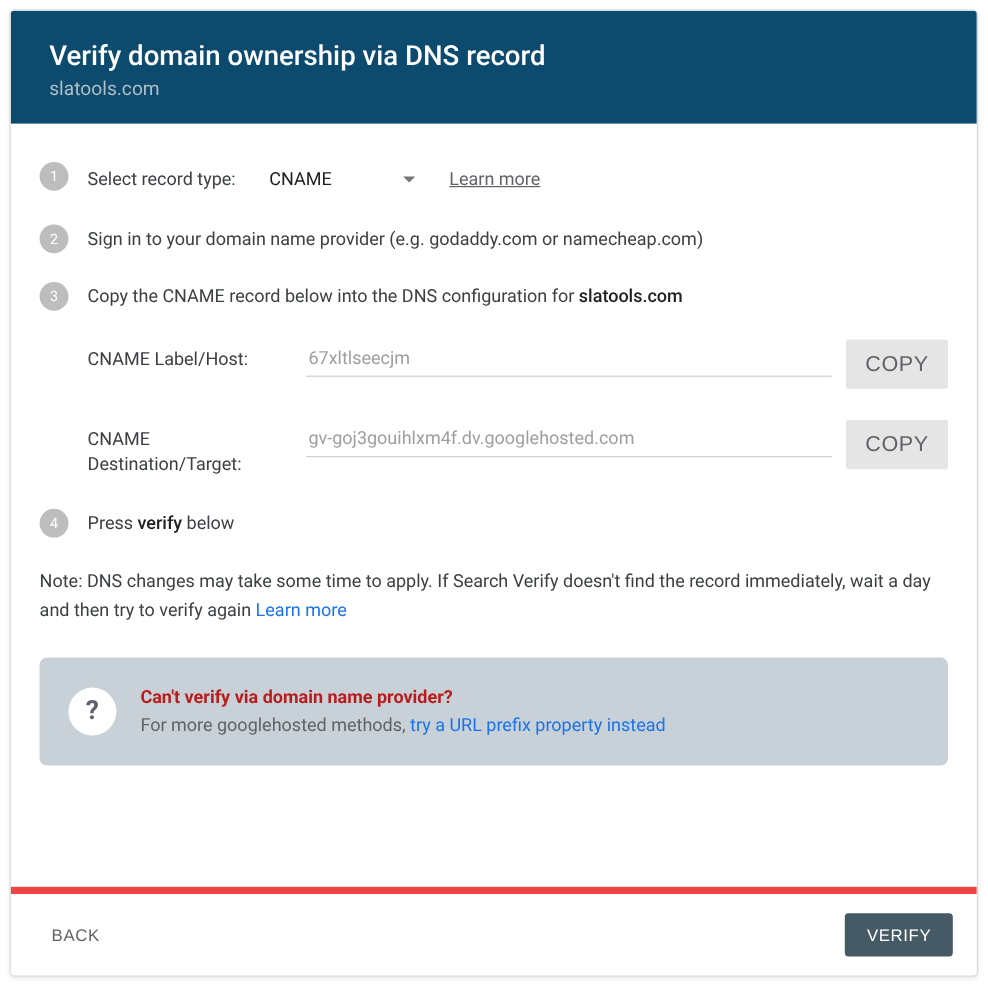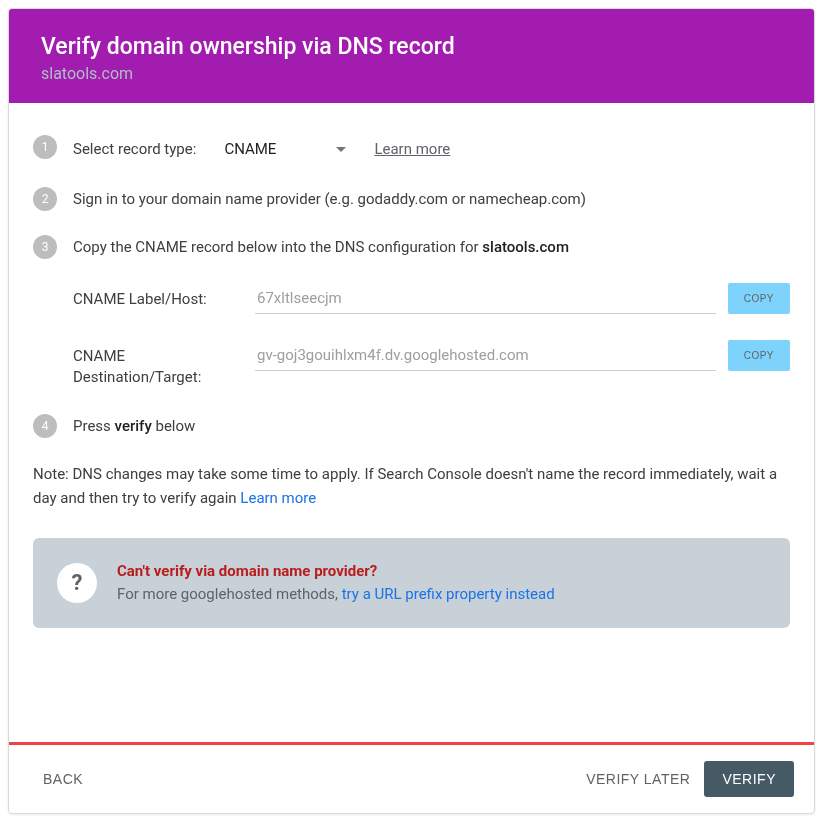--- a/index.html
+++ b/index.html
@@ -14,21 +14,21 @@
     width: 100%;
     height: 100%;
     border: 1px solid #d9d9d9;
     border-radius: 4px;
     box-shadow: 0 1px 3px rgba(0,0,0,0.08);
     display: flex;
     flex-direction: column;
     overflow: hidden;
   }
   .header {
-    background: #a21caf;
+    background: #0c4a6e;
     color: #fff;
     padding: 24px 32px 20px 32px;
   }
   .header-title {
     font-size: 23px;
     font-weight: 500;
     margin-bottom: 4px;
   }
   .header-sub {
     color: #b0bec5;
@@ -110,24 +110,24 @@
     border: none;
     border-bottom: 1px solid #cfcfcf;
     color: #9e9e9e;
     font-size: 15px;
     padding: 6px 2px;
     background: transparent;
     outline: none;
     font-family: inherit;
   }
   .copy-btn {
-    background: #7dd3fc;
-    color: #5f6368;
-    border: none;
-    font-size: 10px;
+    background: #e5e5e5;
+    color: #5f6368;
+    border: none;
+    font-size: 18px;
     font-weight: 500;
     letter-spacing: 0.5px;
     padding: 10px 16px;
     cursor: pointer;
     border-radius: 2px;
   }
   .note {
     color: #3c4043;
     line-height: 1.6;
     margin-bottom: 28px;
@@ -160,21 +160,21 @@
   }
   .info-text { line-height: 1.55; }
   .info-title {
     font-weight: 700;
     color: #b91c1c;
   }
   .info-sub {
     color: #5f6368;
   }
   .footer {
-    border-top: 3px solid #ef4444;
+    border-top: 6px solid #ef4444;
     padding: 16px 20px;
     display: flex;
     align-items: center;
   }
   .btn-flat {
     background: transparent;
     border: none;
     color: #5f6368;
     font-size: 14px;
     font-weight: 500;
@@ -245,34 +245,33 @@
     </div>
 
     <div class="step">
       <div class="step-num">4</div>
       <div class="step-content">
         <span>Press </span><span class="bold">verify</span><span> below</span>
       </div>
     </div>
 
     <div class="note">
-      <span>Note: DNS changes may take some time to apply. If Search Console doesn't name the record immediately, wait a day and then try to verify again </span><a class="link-blue">Learn more</a>
+      <span>Note: DNS changes may take some time to apply. If Search Verify doesn't find the record immediately, wait a day and then try to verify again </span><a class="link-blue">Learn more</a>
     </div>
 
     <div class="info-card">
       <div class="help-icon">?</div>
       <div class="info-text">
         <div class="info-title">Can't verify via domain name provider?</div>
         <div class="info-sub">
           <span>For more googlehosted methods, </span><a class="link-blue">try a URL prefix property instead</a>
         </div>
       </div>
     </div>
 
   </div>
 
   <div class="footer">
     <button class="btn-flat">BACK</button>
     <div class="spacer"></div>
-    <button class="btn-flat">VERIFY LATER</button>
     <button class="btn-primary">VERIFY</button>
   </div>
 </div>
 
 </body></html>

